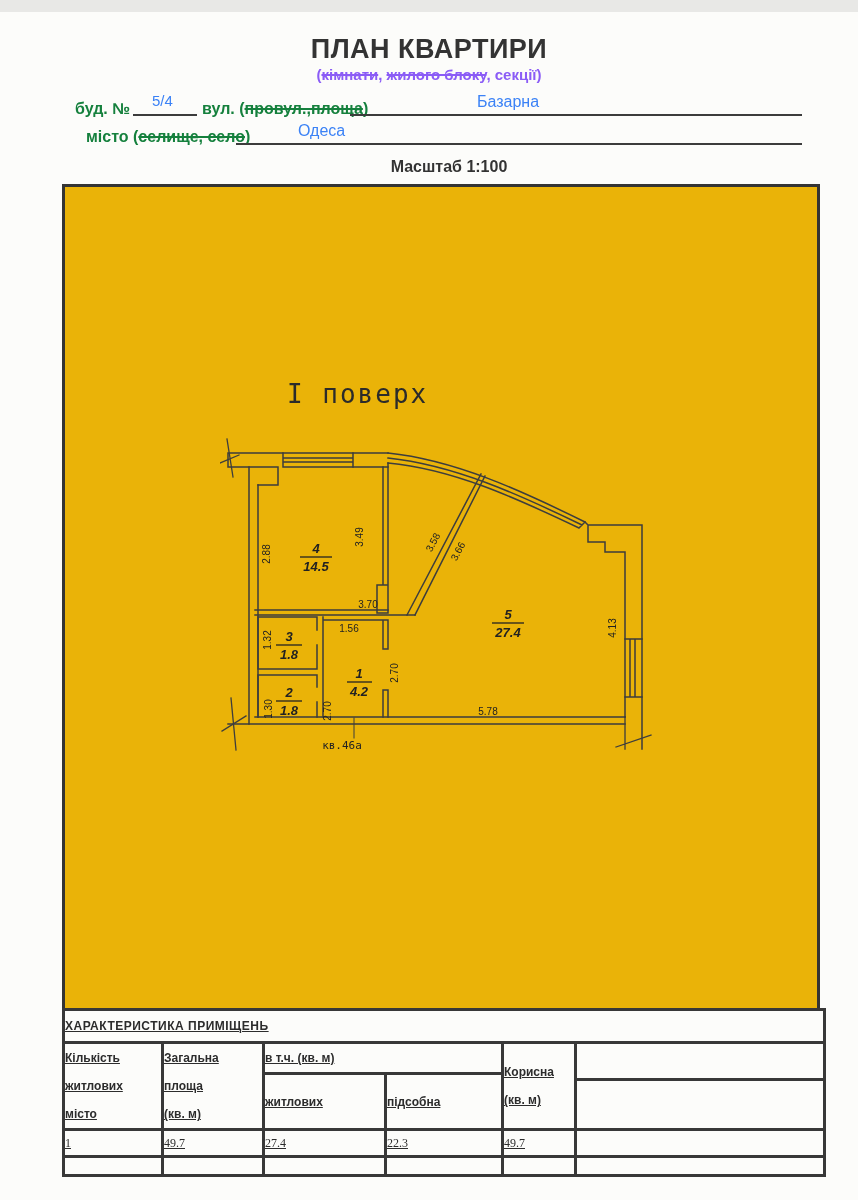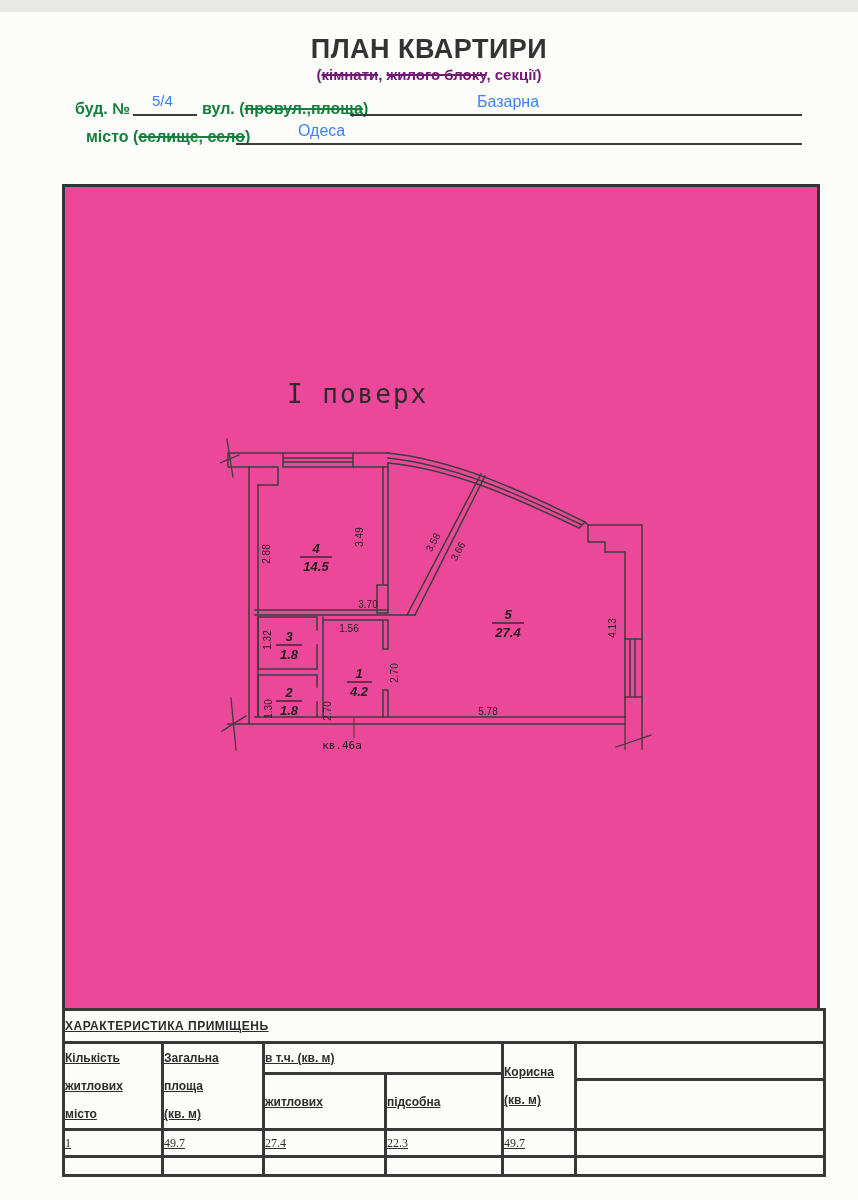--- a/index.html
+++ b/index.html
@@ -9,33 +9,33 @@
     background:#fcfcfa; margin:12px auto; overflow:hidden;
     font-family:"Liberation Sans", sans-serif; color:#2e2e2e;
   }
   .abs { position:absolute; }
   .doc-title {
     left:0; right:0; top:22px; text-align:center;
     font-size:27px; font-weight:bold; letter-spacing:0.5px; color:#333;
   }
   .doc-subtitle {
     left:0; right:0; top:54px; text-align:center;
-    font-size:15px; font-weight:bold; color:#701a75;
+    font-size:15px; font-weight:bold; color:#8b5cf6;
   }
   .strike { text-decoration:line-through; text-decoration-thickness:2px; }
   .form-label { font-size:16px; font-weight:bold; color:#15803d; white-space:nowrap; }
   .hand { font-family:Liberation Sans, sans-serif; font-size:16px; color:#3b82f6; white-space:nowrap; }
   .uline { border-bottom:2px solid #3c3c3c; height:16px; }
   .scale-line {
     left:0; right:0; top:146px; text-align:center;
     font-size:16px; font-weight:bold; color:#333; text-indent:40px;
   }
   .plan-box {
     left:62px; top:172px; width:758px; height:993px;
-    border:3px solid #343434; background:#ec4899;
+    border:3px solid #343434; background:#eab308;
   }
   .floor-label {
     left:222px; top:192px;
     font-family:"DejaVu Sans Mono", monospace;
     font-size:26px; letter-spacing:2px; color:#2b2b2b;
   }
   svg.plan { left:155px; top:245px; }
   svg.plan text {
     font-family:"Liberation Sans", sans-serif;
     font-size:10px; fill:#222;
@@ -74,20 +74,21 @@
   <div class="abs uline" style="left:133px; top:88px; width:64px;"></div>
   <div class="abs hand" style="left:152px; top:80px; font-size:15px;">5/4</div>
   <div class="abs form-label" style="left:202px; top:88px;"><span>вул. (</span><span class="strike">провул.,площа</span><span>)</span></div>
   <div class="abs uline" style="left:350px; top:88px; width:452px;"></div>
   <div class="abs hand" style="left:477px; top:81px;">Базарна</div>
 
   <div class="abs form-label" style="left:86px; top:116px;"><span>місто (</span><span class="strike">селище, село</span><span>)</span></div>
   <div class="abs uline" style="left:236px; top:117px; width:566px;"></div>
   <div class="abs hand" style="left:298px; top:110px;">Одеса</div>
 
+  <div class="abs scale-line">Масштаб 1:100</div>
 
   <div class="abs plan-box">
 
     <div class="abs floor-label">І поверх</div>
 
     <svg class="plan abs" width="440" height="345" viewBox="0 0 440 345">
       <g stroke="#3d3d3d" stroke-width="1.5" fill="none" stroke-linecap="square">
 
         <path d="M8,21 H168 M8,21 V35 M8,35 H58 M58,35 V53 M38,53 H58 M133,35 H168"></path>
         <path d="M63,21 V35 M133,21 V35 M63,26 H133 M63,30 H133 M63,35 H133"></path>

